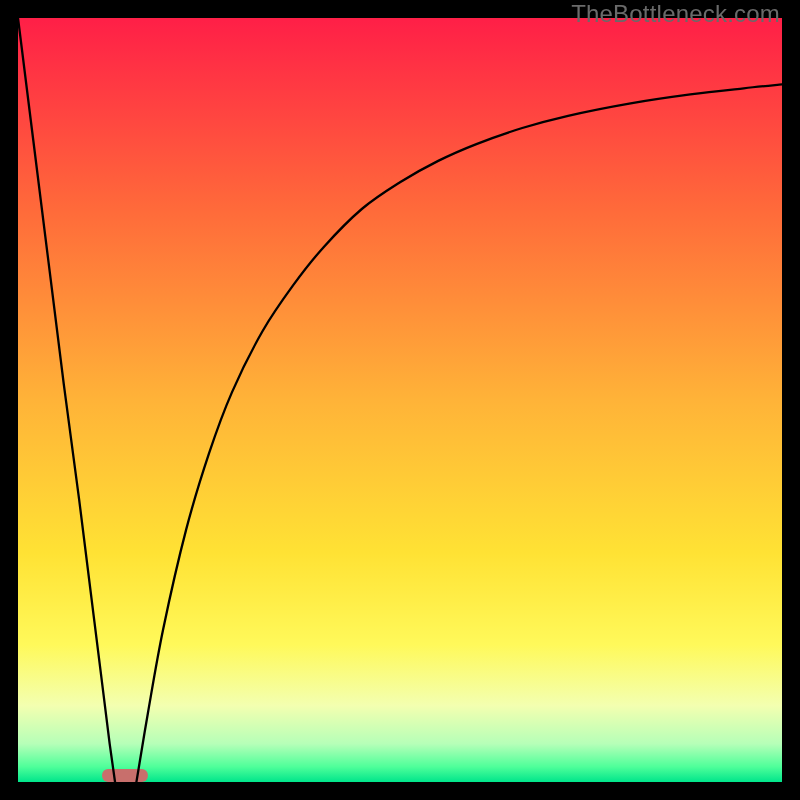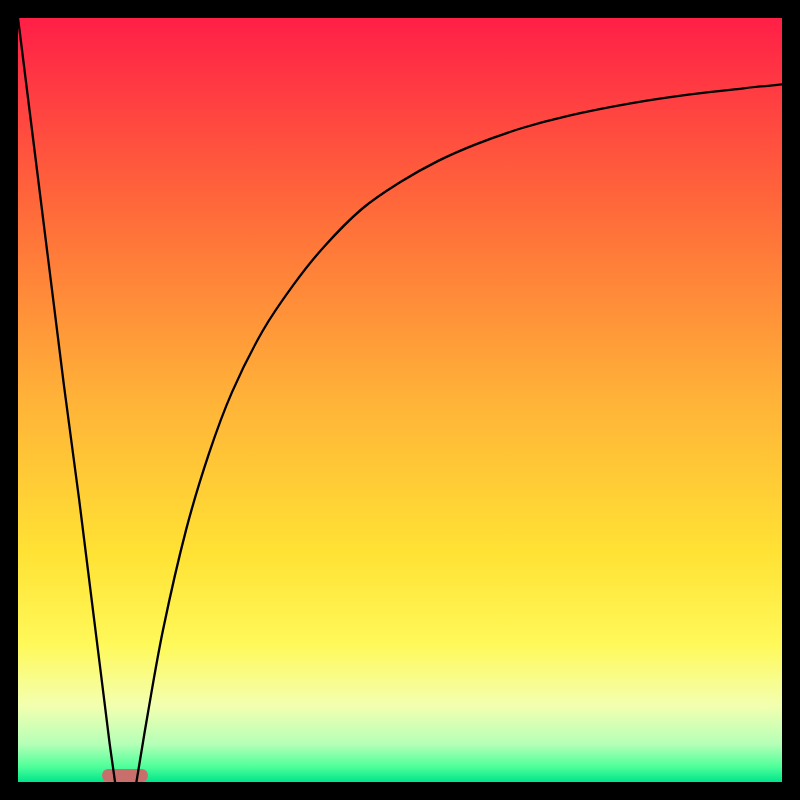--- a/index.html
+++ b/index.html
@@ -52,13 +52,14 @@
           <stop offset="95%" stop-color="#b6ffb8"></stop>
           <stop offset="98%" stop-color="#4fff9a"></stop>
           <stop offset="100%" stop-color="#00e58b"></stop>
         </linearGradient>
     </defs>
     <rect x="0" y="0" width="764" height="764" fill="url(#bg-grad)"></rect>
     <rect id="opt-marker" rx="6" ry="6" height="13" fill="#c86f6c" x="84.04" width="45.83999999999999" y="751"></rect>
     <path id="curve-left" fill="none" stroke="#000" stroke-width="2.3" stroke-linecap="round" stroke-linejoin="round" d="M 0 0 L 15.280000000000001 122.24000000000001 L 30.560000000000002 244.48000000000002 L 45.839999999999996 366.71999999999997 L 61.120000000000005 481.32 L 76.4 603.56 L 84.04 664.68 L 91.67999999999999 725.8 L 97.028 764"></path>
     <path id="curve-right" fill="none" stroke="#000" stroke-width="2.3" stroke-linecap="round" stroke-linejoin="round" d="M 118.42 764 C 120.33 752.54, 125.42333333333333 720.7066666666667, 129.88 695.24 C 134.33666666666667 669.7733333333333, 138.79333333333332 641.76, 145.16 611.2 C 151.52666666666667 580.6400000000001, 160.44 541.1666666666666, 168.08 511.88 C 175.72000000000003 482.5933333333333, 183.36 458.40000000000003, 191 435.48 C 198.64 412.56, 205.0066666666667 394.73333333333335, 213.92000000000002 374.36 C 222.83333333333334 353.9866666666667, 234.29333333333335 331.06666666666666, 244.48000000000002 313.24 C 254.66666666666669 295.41333333333336, 264.8533333333333 281.40666666666664, 275.03999999999996 267.4 C 285.22666666666663 253.39333333333332, 294.14 241.93333333333337, 305.6 229.20000000000005 C 317.06000000000006 216.46666666666673, 331.06666666666666 201.82333333333335, 343.8 191 C 356.53333333333336 180.17666666666665, 369.26666666666665 172.28199999999998, 382 164.26 C 394.73333333333335 156.238, 407.4666666666667 149.2346666666667, 420.20000000000005 142.86800000000005 C 432.9333333333334 136.5013333333334, 444.3933333333333 131.5353333333334, 458.4 126.06000000000006 C 472.40666666666664 120.5846666666667, 488.96000000000004 114.7273333333333, 504.24 110.01599999999996 C 519.52 105.30466666666662, 532.2533333333332 101.86666666666669, 550.0799999999999 97.79200000000003 C 567.9066666666666 93.71733333333337, 590.8266666666667 89.13333333333333, 611.2 85.56799999999998 C 631.5733333333334 82.00266666666664, 653.22 78.94666666666664, 672.32 76.39999999999998 C 691.4200000000001 73.85333333333331, 710.52 71.94333333333333, 725.8 70.28800000000001 C 741.0799999999999 68.6326666666667, 757.6333333333333 67.10466666666673, 764 66.46800000000007"></path>
   </svg>
+  <div class="watermark">TheBottleneck.com</div>
 </div>
 
 </body></html>

